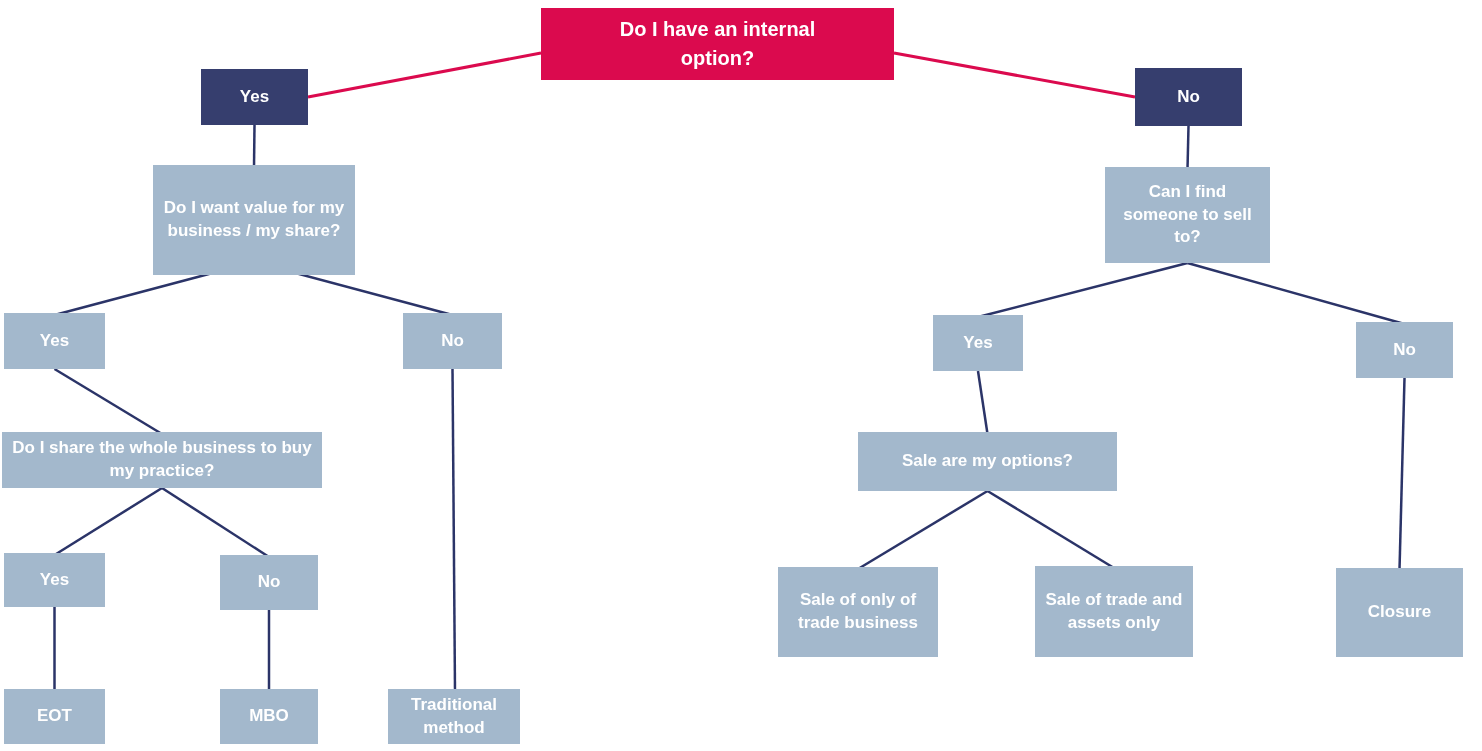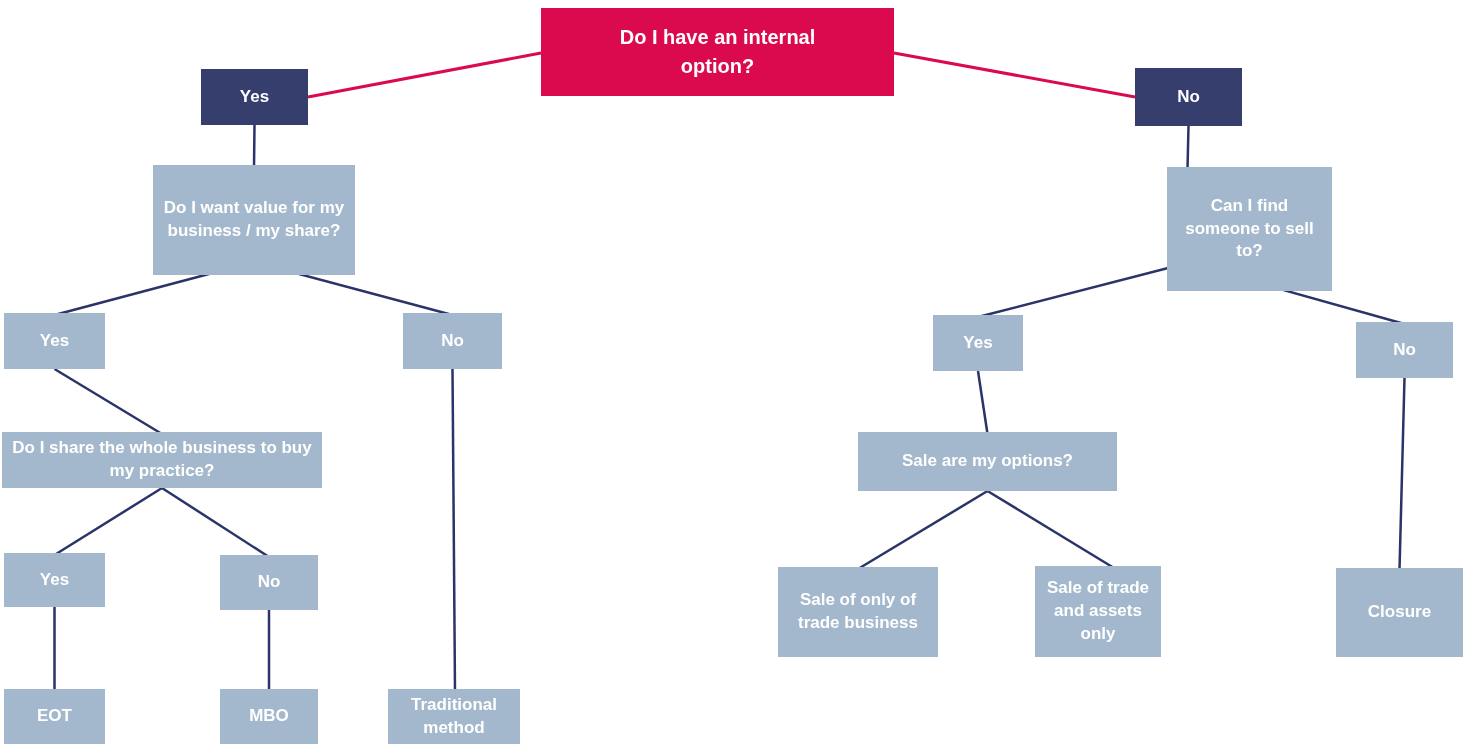--- a/index.html
+++ b/index.html
@@ -54,39 +54,39 @@
       <line x1="269" y1="610" x2="269" y2="691" stroke="#2B3468" stroke-width="2.5"></line>
       <line x1="1188.5" y1="126" x2="1187.5" y2="169" stroke="#2B3468" stroke-width="2.5"></line>
       <line x1="1187.5" y1="263" x2="978" y2="317" stroke="#2B3468" stroke-width="2.5"></line>
       <line x1="1187.5" y1="263" x2="1404.5" y2="324" stroke="#2B3468" stroke-width="2.5"></line>
       <line x1="978" y1="371" x2="987.5" y2="434" stroke="#2B3468" stroke-width="2.5"></line>
       <line x1="987.5" y1="491" x2="858" y2="569" stroke="#2B3468" stroke-width="2.5"></line>
       <line x1="987.5" y1="491" x2="1114" y2="568" stroke="#2B3468" stroke-width="2.5"></line>
       <line x1="1404.5" y1="378" x2="1399.5" y2="570" stroke="#2B3468" stroke-width="2.5"></line>
     </svg>
 
-  <div class="node root" style="left:541px;top:8px;width:353px;height:88px">Do I have an internal option?</div>
+  <div class="node root" style="left:541px;top:8px;width:353px;height:72px">Do I have an internal option?</div>
 
   <div class="node branch" style="left:201px;top:69px;width:107px;height:56px">Yes</div>
   <div class="node branch" style="left:1135px;top:68px;width:107px;height:58px">No</div>
 
   <div class="node option" style="left:153px;top:165px;width:202px;height:110px">Do I want value for my business / my share?</div>
   <div class="node option" style="left:4px;top:313px;width:101px;height:56px">Yes</div>
   <div class="node option" style="left:403px;top:313px;width:99px;height:56px">No</div>
 
   <div class="node option" style="left:2px;top:432px;width:320px;height:56px">Do I share the whole business to buy my practice?</div>
   <div class="node option" style="left:4px;top:553px;width:101px;height:54px">Yes</div>
   <div class="node option" style="left:220px;top:555px;width:98px;height:55px">No</div>
 
   <div class="node option" style="left:4px;top:689px;width:101px;height:55px">EOT</div>
   <div class="node option" style="left:220px;top:689px;width:98px;height:55px">MBO</div>
   <div class="node option" style="left:388px;top:689px;width:132px;height:55px">Traditional method</div>
 
-  <div class="node option" style="left:1167px;top:167px;width:165px;height:124px">Can I find someone to sell to?</div>
+  <div class="node option" style="left:1105px;top:167px;width:165px;height:96px">Can I find someone to sell to?</div>
   <div class="node option" style="left:933px;top:315px;width:90px;height:56px">Yes</div>
   <div class="node option" style="left:1356px;top:322px;width:97px;height:56px">No</div>
 
   <div class="node option" style="left:858px;top:432px;width:259px;height:59px">Sale are my options?</div>
   <div class="node option" style="left:778px;top:567px;width:160px;height:90px">Sale of only of trade business</div>
-  <div class="node option" style="left:1035px;top:566px;width:126px;height:91px">Sale of trade and assets only</div>
+  <div class="node option" style="left:1035px;top:566px;width:158px;height:91px">Sale of trade and assets only</div>
   <div class="node option" style="left:1336px;top:568px;width:127px;height:89px">Closure</div>
 
 </div>
 
 </body></html>

